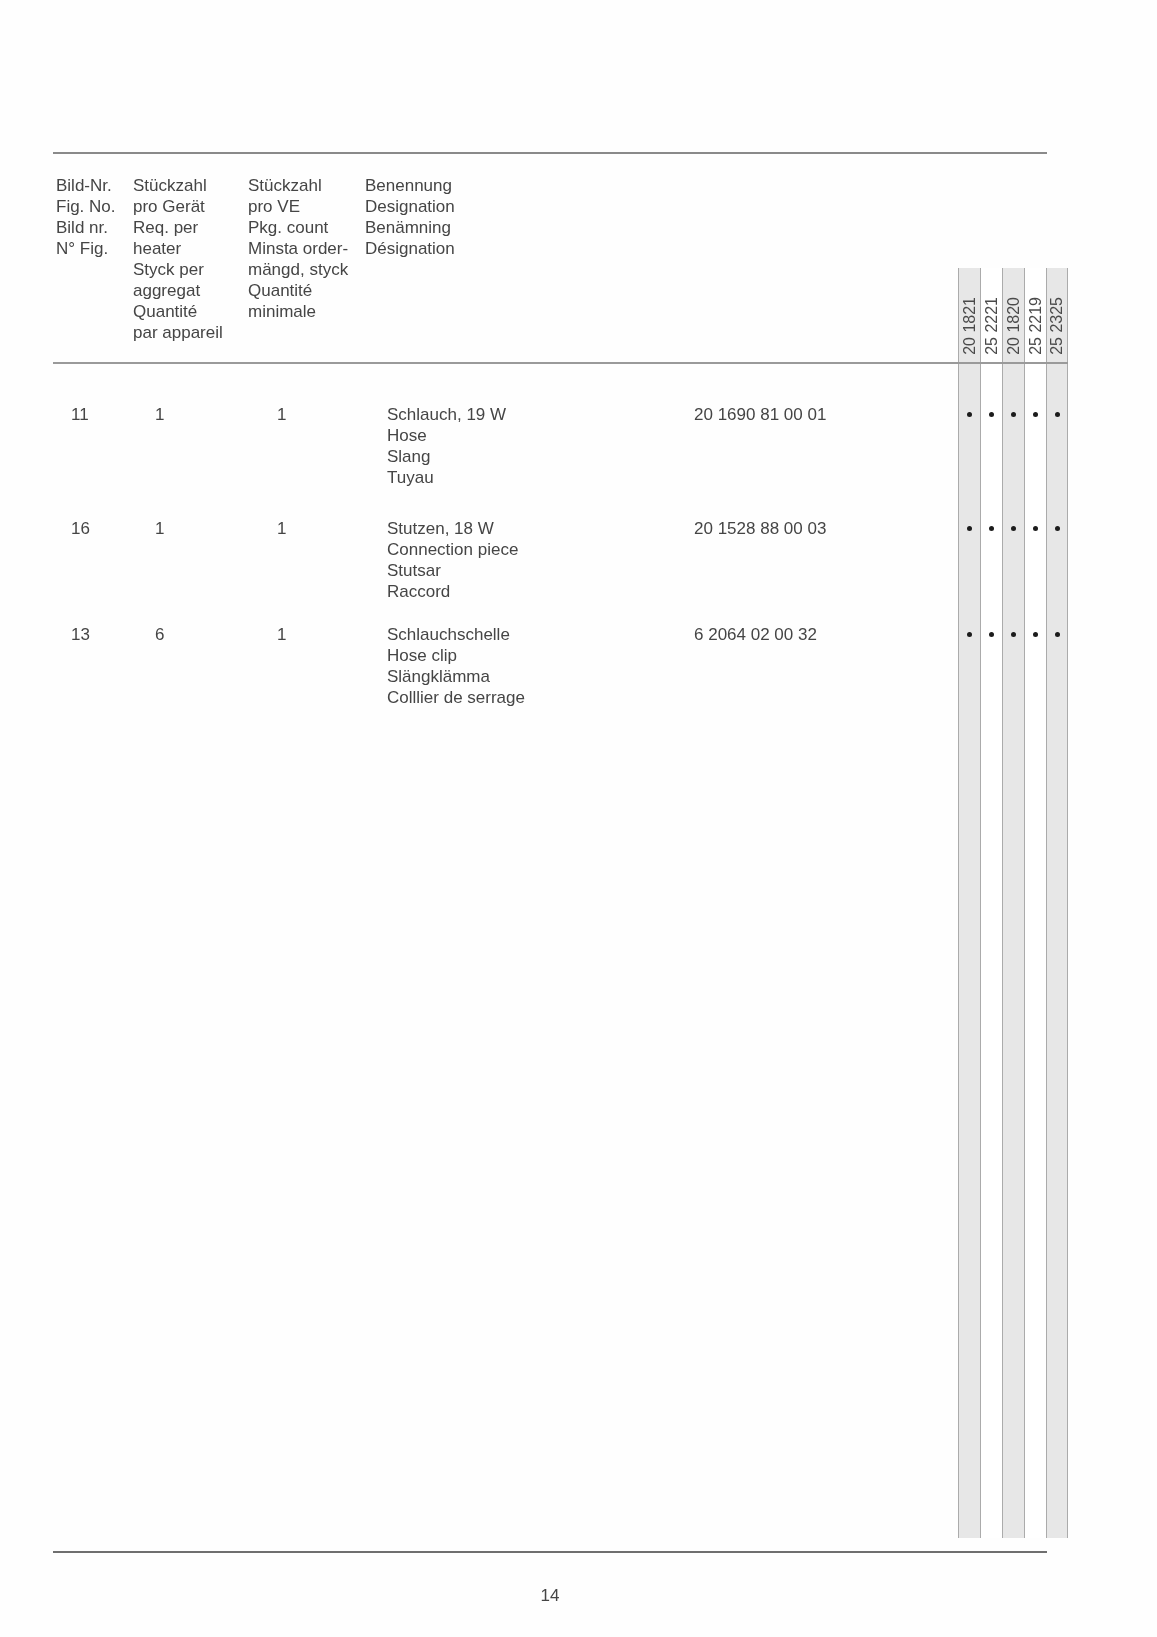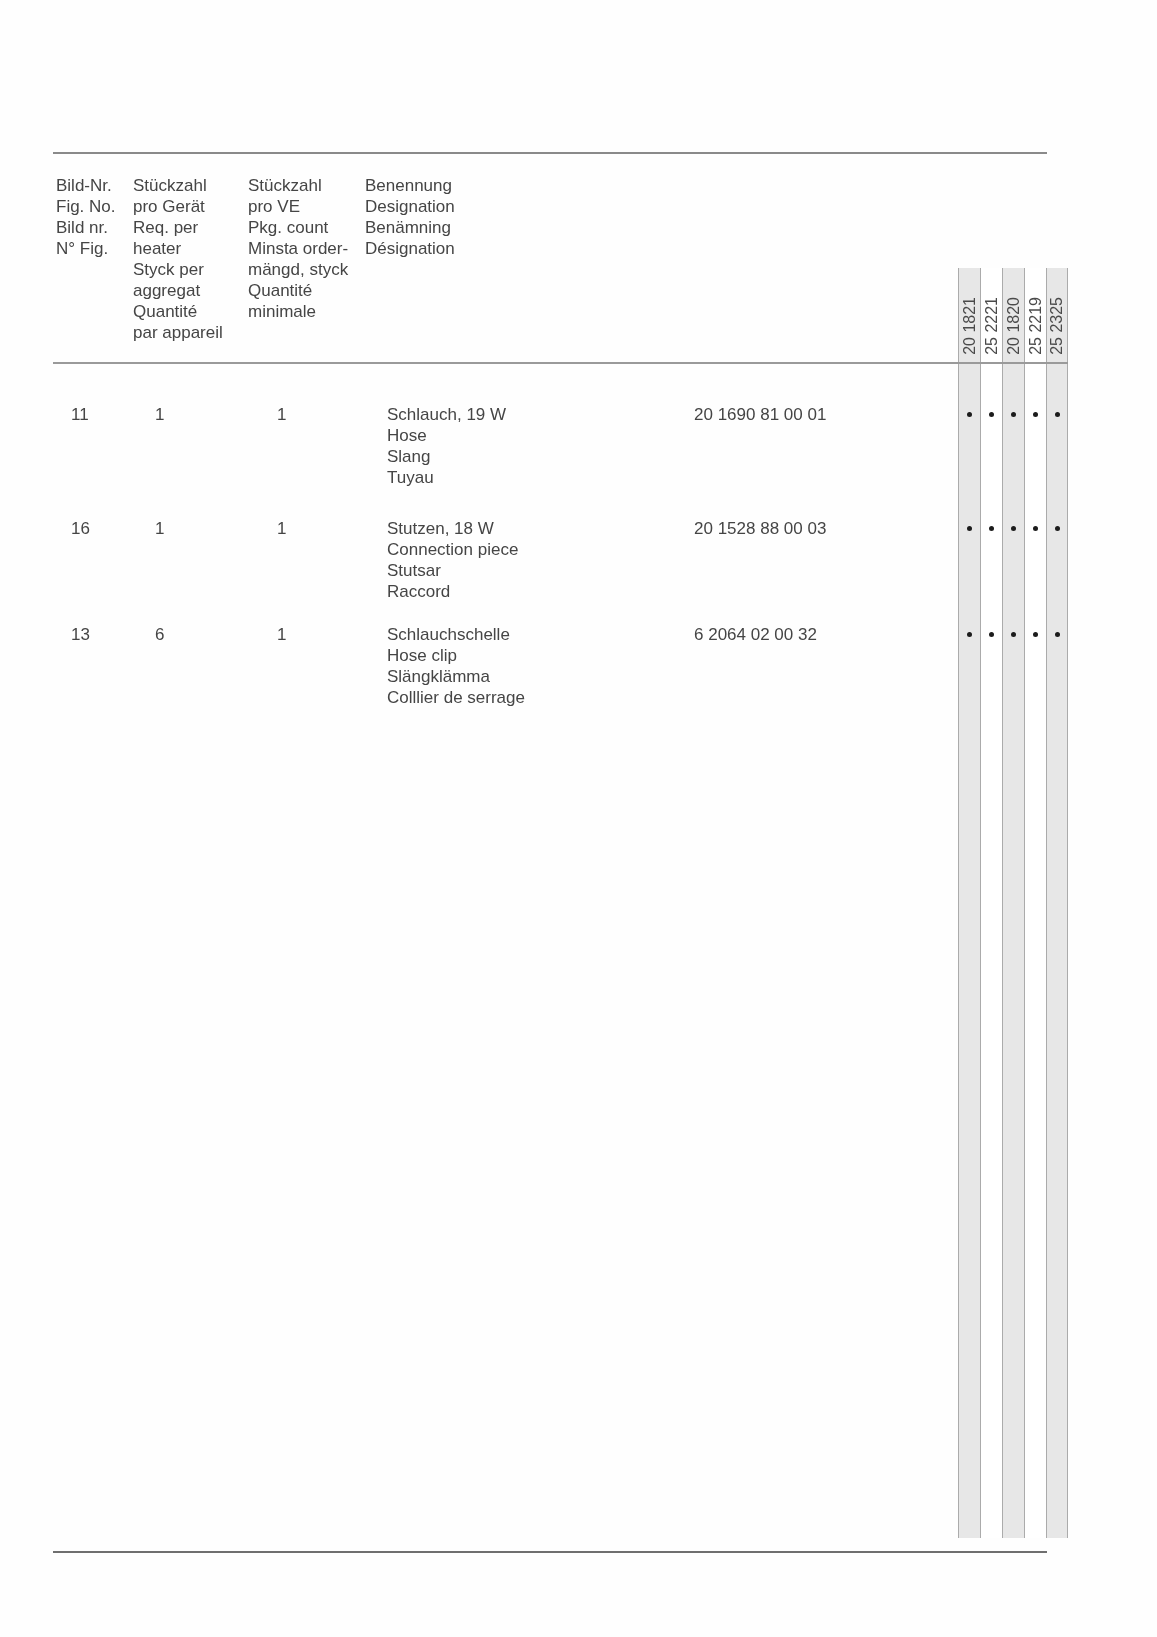--- a/index.html
+++ b/index.html
@@ -205,14 +205,15 @@
           <span class="dot"></span>
         </span>
         <span class="dot-cell">
           <span class="dot"></span>
         </span>
       </div>
   </div>
 
   <div class="rule rule-bottom"></div>
 
+  <div class="pagenum">14</div>
 
 </div>
 
 </body></html>

